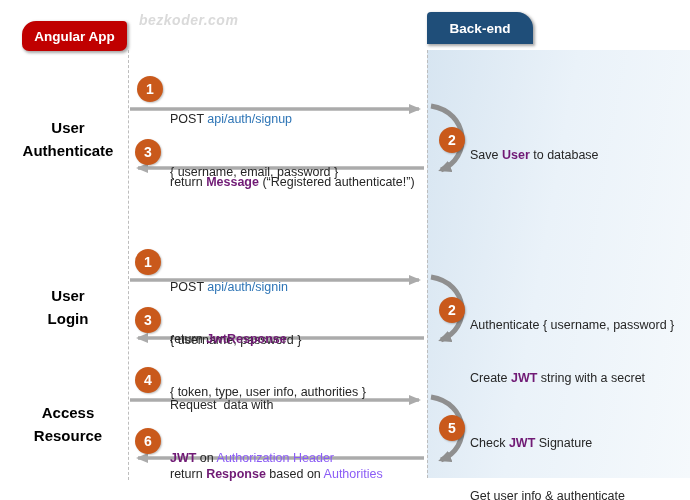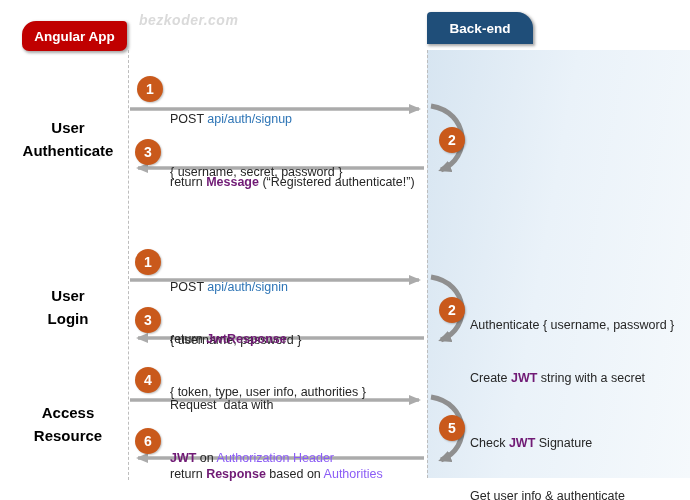--- a/index.html
+++ b/index.html
@@ -118,23 +118,24 @@
   <div class="step-circle" style="left:135px;top:139px">3</div>
   <div class="step-circle" style="left:135px;top:249px">1</div>
   <div class="step-circle" style="left:439px;top:297px">2</div>
   <div class="step-circle" style="left:135px;top:307px">3</div>
   <div class="step-circle" style="left:135px;top:367px">4</div>
   <div class="step-circle" style="left:439px;top:415px">5</div>
   <div class="step-circle" style="left:135px;top:428px">6</div>
 
   <div class="msg" style="left:170px;top:76px">
     <div><span>POST </span><span class="link">api/auth/signup</span></div>
-    <div>{ username, secret, password }</div>
+    <div>{ username, email, password }</div>
   </div>
   <div class="msg" style="left:470px;top:112px">
+    <div><span>Save </span><span class="entity">User</span><span> to database</span></div>
   </div>
   <div class="msg" style="left:170px;top:139px">
     <div><span>return </span><span class="entity">Message</span><span> (“Registered authenticate!”)</span></div>
   </div>
 
   <div class="msg" style="left:170px;top:244px">
     <div><span>POST </span><span class="link">api/auth/signin</span></div>
     <div>{ username, password }</div>
   </div>
   <div class="msg" style="left:470px;top:282px">

